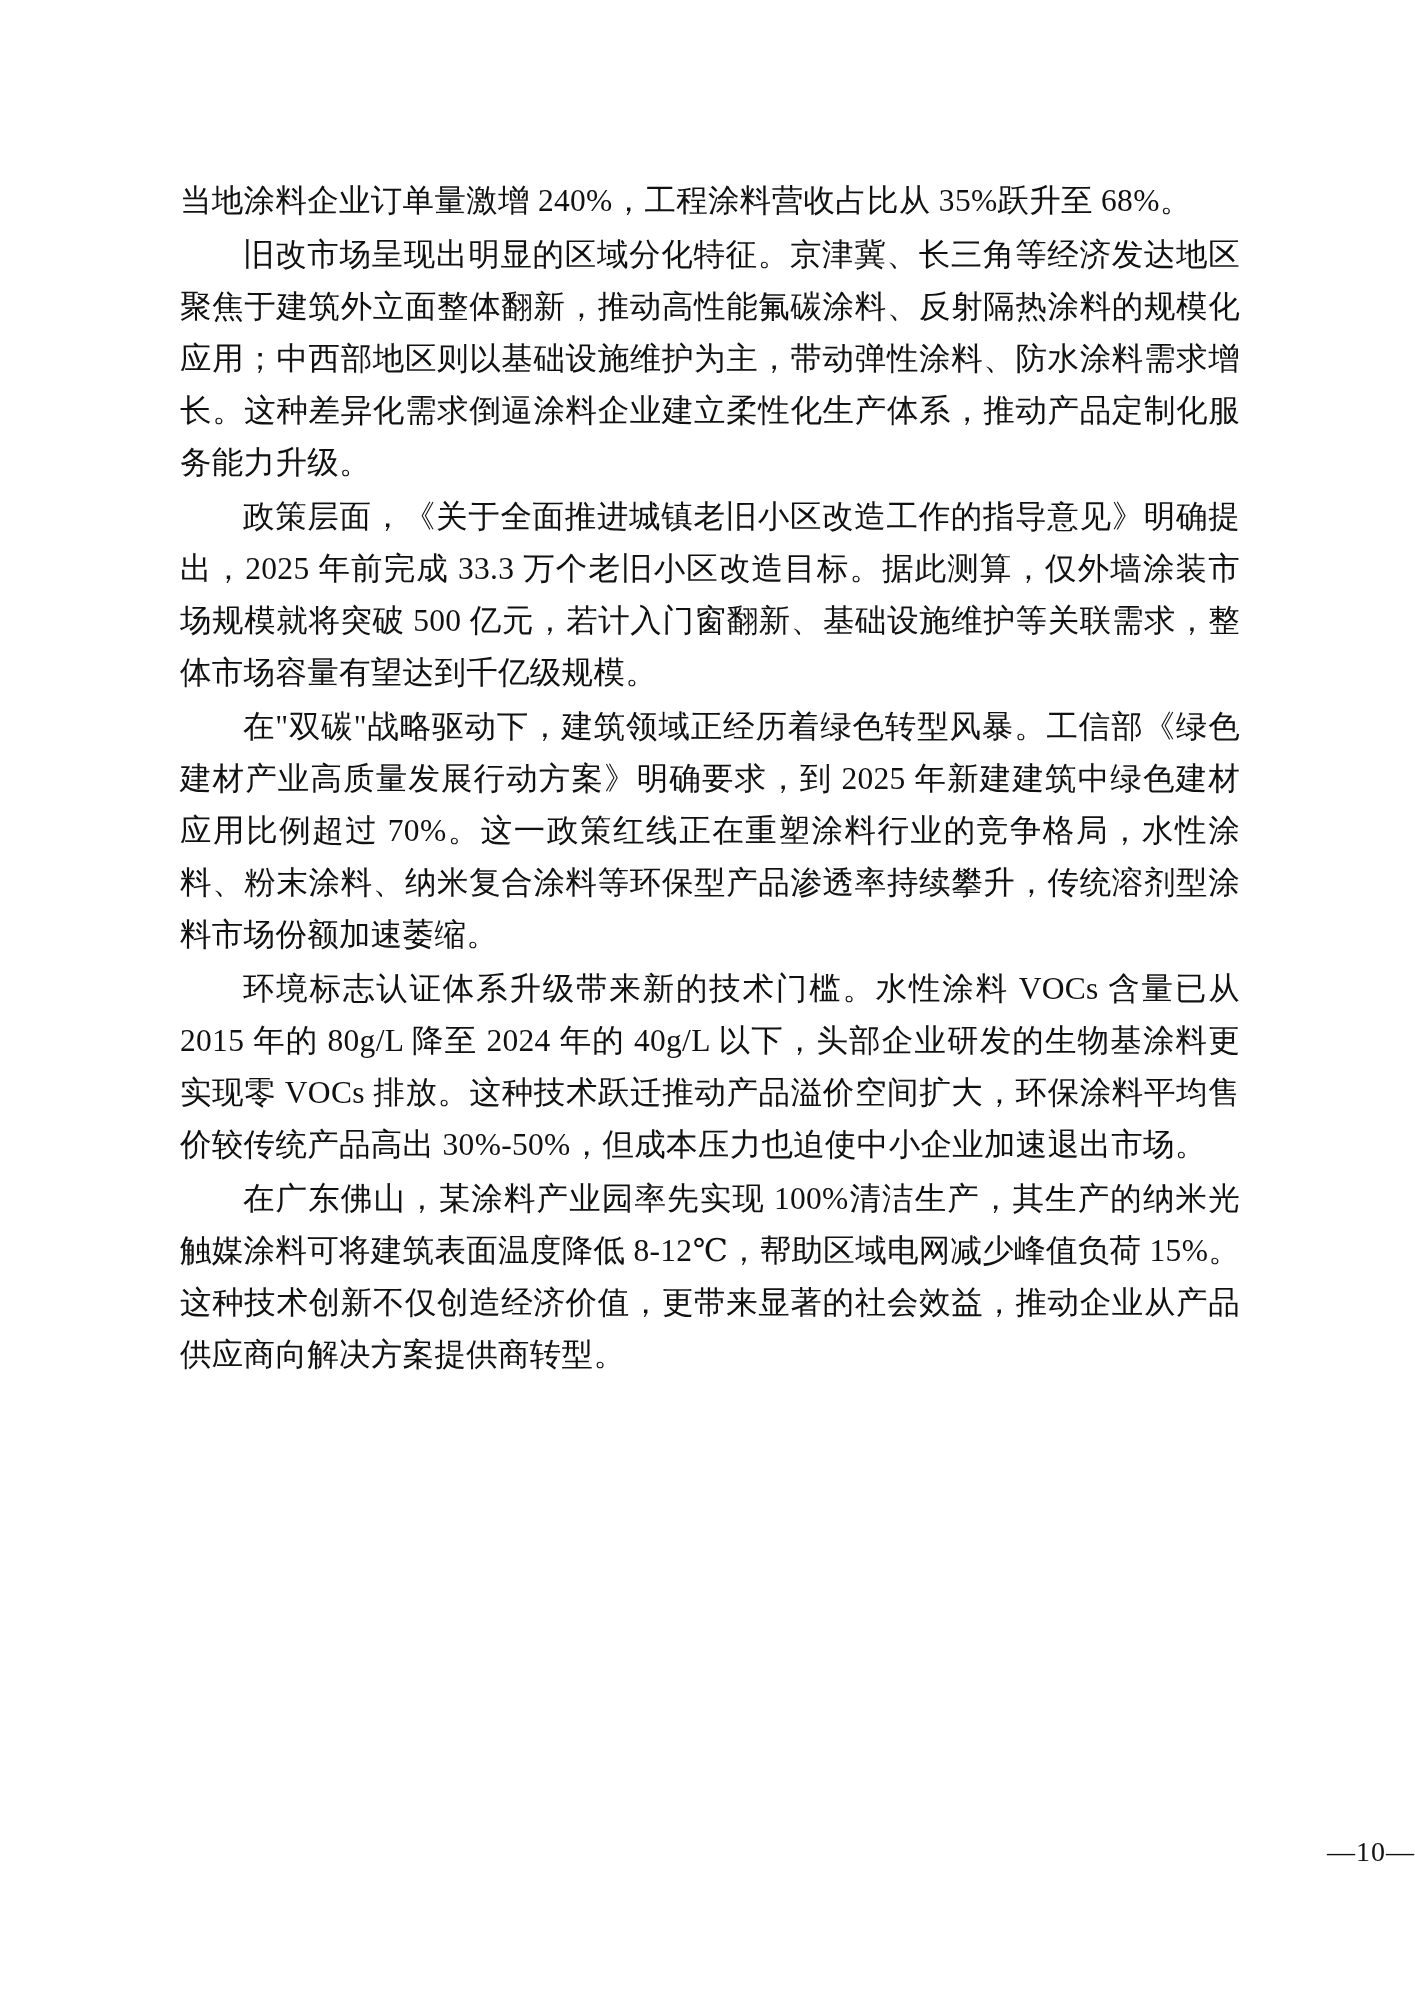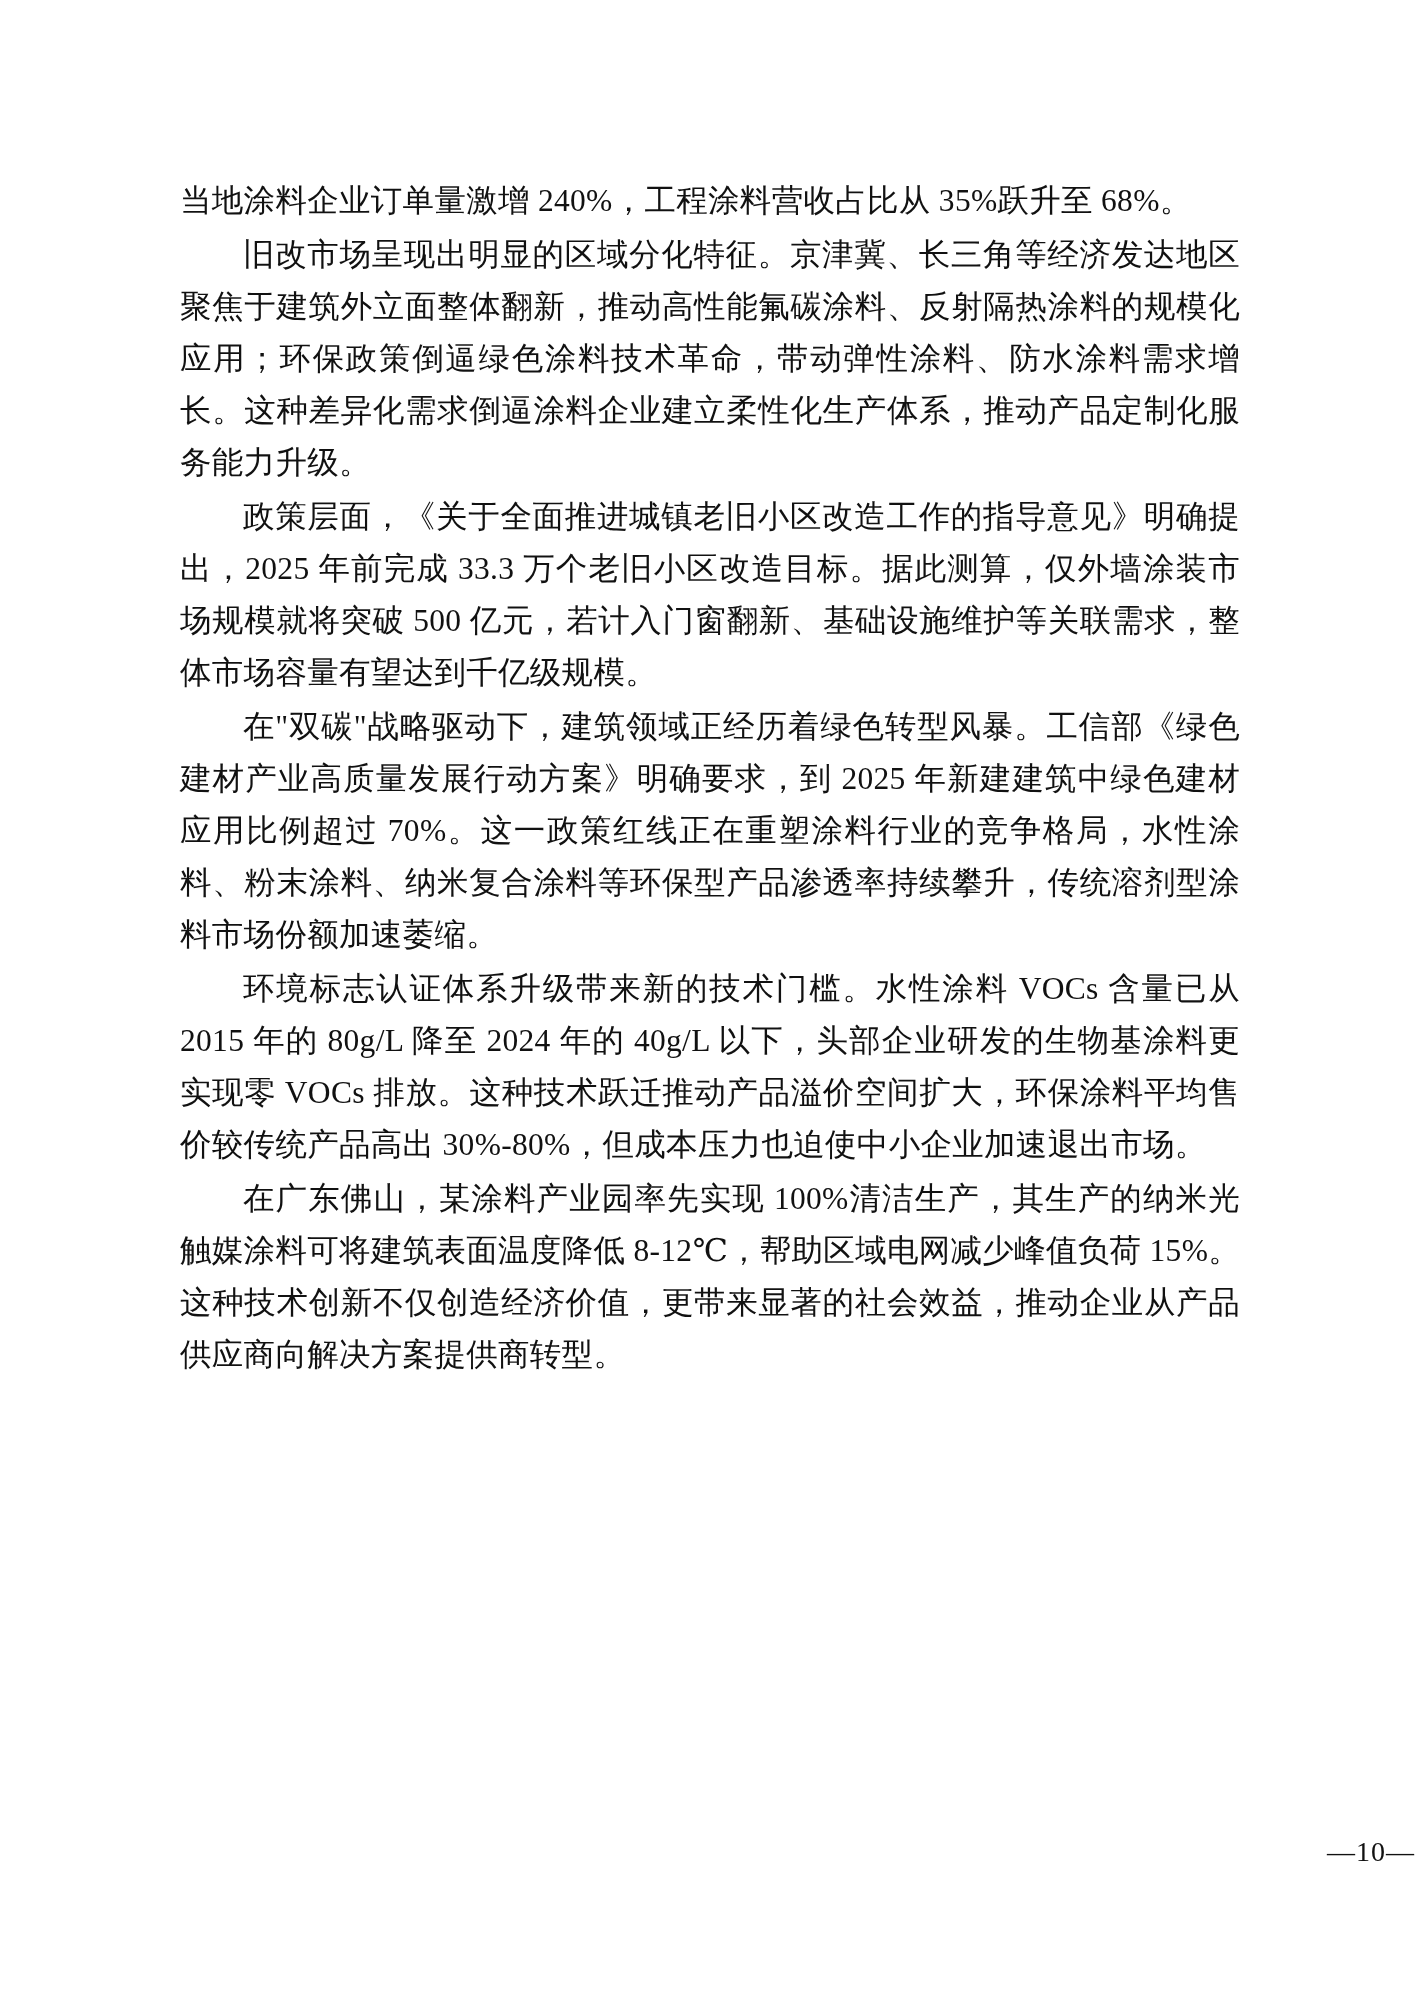--- a/index.html
+++ b/index.html
@@ -60,20 +60,20 @@
     color: #111;
     letter-spacing: 1px;
   }
 </style>
 </head>
 <body>
 
 <div class="page">
   <div class="doc-body">
     <p class="para">当地涂料企业订单量激增 240%，工程涂料营收占比从 35%跃升至 68%。</p>
-    <p class="para indent">旧改市场呈现出明显的区域分化特征。京津冀、长三角等经济发达地区聚焦于建筑外立面整体翻新，推动高性能氟碳涂料、反射隔热涂料的规模化应用；环保政策倒逼绿色涂料技术革命，带动弹性涂料、防水涂料需求增长。这种差异化需求倒逼涂料企业建立柔性化生产体系，推动产品定制化服务能力升级。</p>
+    <p class="para indent">旧改市场呈现出明显的区域分化特征。京津冀、长三角等经济发达地区聚焦于建筑外立面整体翻新，推动高性能氟碳涂料、反射隔热涂料的规模化应用；中西部地区则以基础设施维护为主，带动弹性涂料、防水涂料需求增长。这种差异化需求倒逼涂料企业建立柔性化生产体系，推动产品定制化服务能力升级。</p>
     <p class="para indent">政策层面，《关于全面推进城镇老旧小区改造工作的指导意见》明确提出，2025 年前完成 33.3 万个老旧小区改造目标。据此测算，仅外墙涂装市场规模就将突破 500 亿元，若计入门窗翻新、基础设施维护等关联需求，整体市场容量有望达到千亿级规模。</p>
     <p class="para indent">在"双碳"战略驱动下，建筑领域正经历着绿色转型风暴。工信部《绿色建材产业高质量发展行动方案》明确要求，到 2025 年新建建筑中绿色建材应用比例超过 70%。这一政策红线正在重塑涂料行业的竞争格局，水性涂料、粉末涂料、纳米复合涂料等环保型产品渗透率持续攀升，传统溶剂型涂料市场份额加速萎缩。</p>
-    <p class="para indent">环境标志认证体系升级带来新的技术门槛。水性涂料 VOCs 含量已从 2015 年的 80g/L 降至 2024 年的 40g/L 以下，头部企业研发的生物基涂料更实现零 VOCs 排放。这种技术跃迁推动产品溢价空间扩大，环保涂料平均售价较传统产品高出 30%-80%，但成本压力也迫使中小企业加速退出市场。</p>
+    <p class="para indent">环境标志认证体系升级带来新的技术门槛。水性涂料 VOCs 含量已从 2015 年的 80g/L 降至 2024 年的 40g/L 以下，头部企业研发的生物基涂料更实现零 VOCs 排放。这种技术跃迁推动产品溢价空间扩大，环保涂料平均售价较传统产品高出 30%-50%，但成本压力也迫使中小企业加速退出市场。</p>
     <p class="para indent">在广东佛山，某涂料产业园率先实现 100%清洁生产，其生产的纳米光触媒涂料可将建筑表面温度降低 8-12℃，帮助区域电网减少峰值负荷 15%。这种技术创新不仅创造经济价值，更带来显著的社会效益，推动企业从产品供应商向解决方案提供商转型。</p>
   </div>
   <div class="footer">—10—</div>
 </div>
 
 </body></html>

